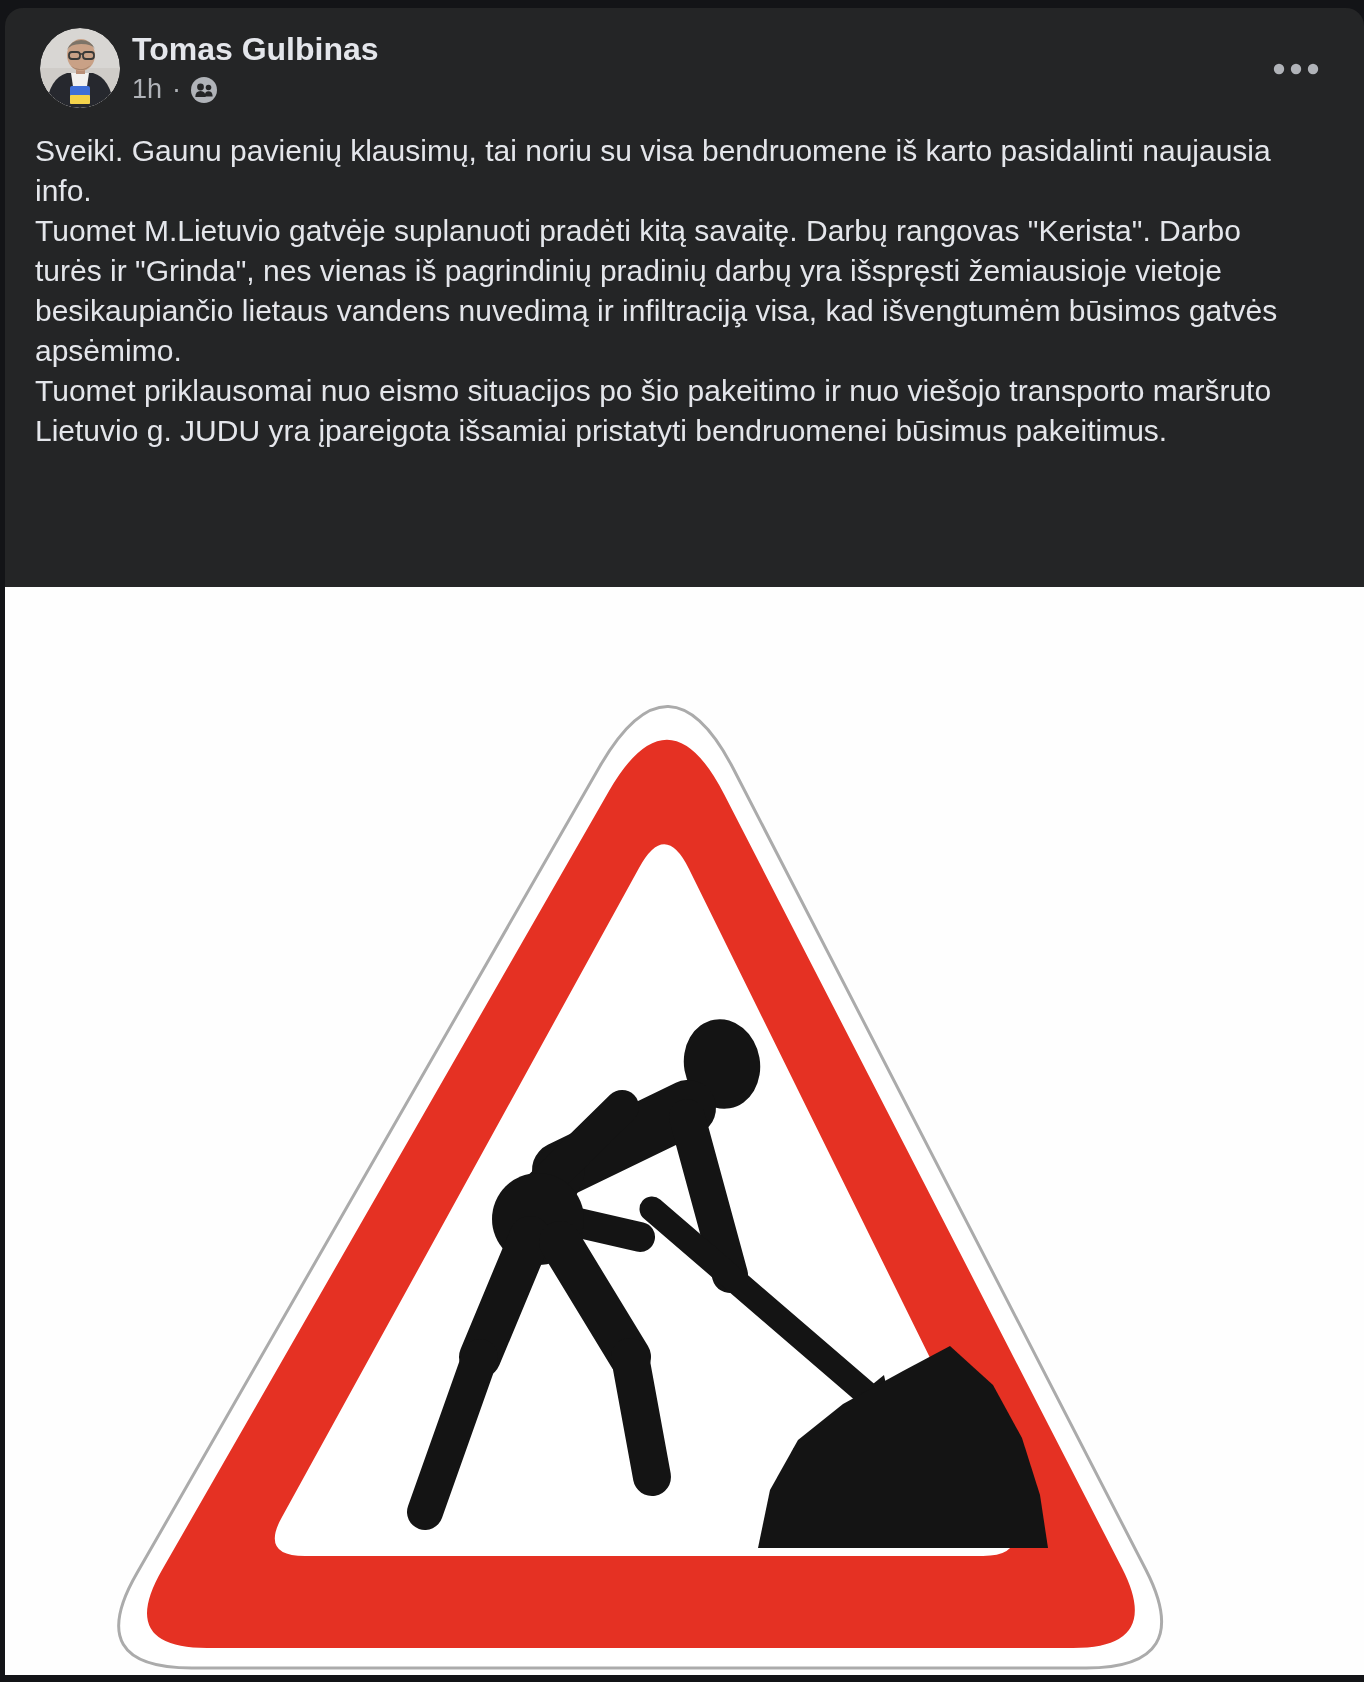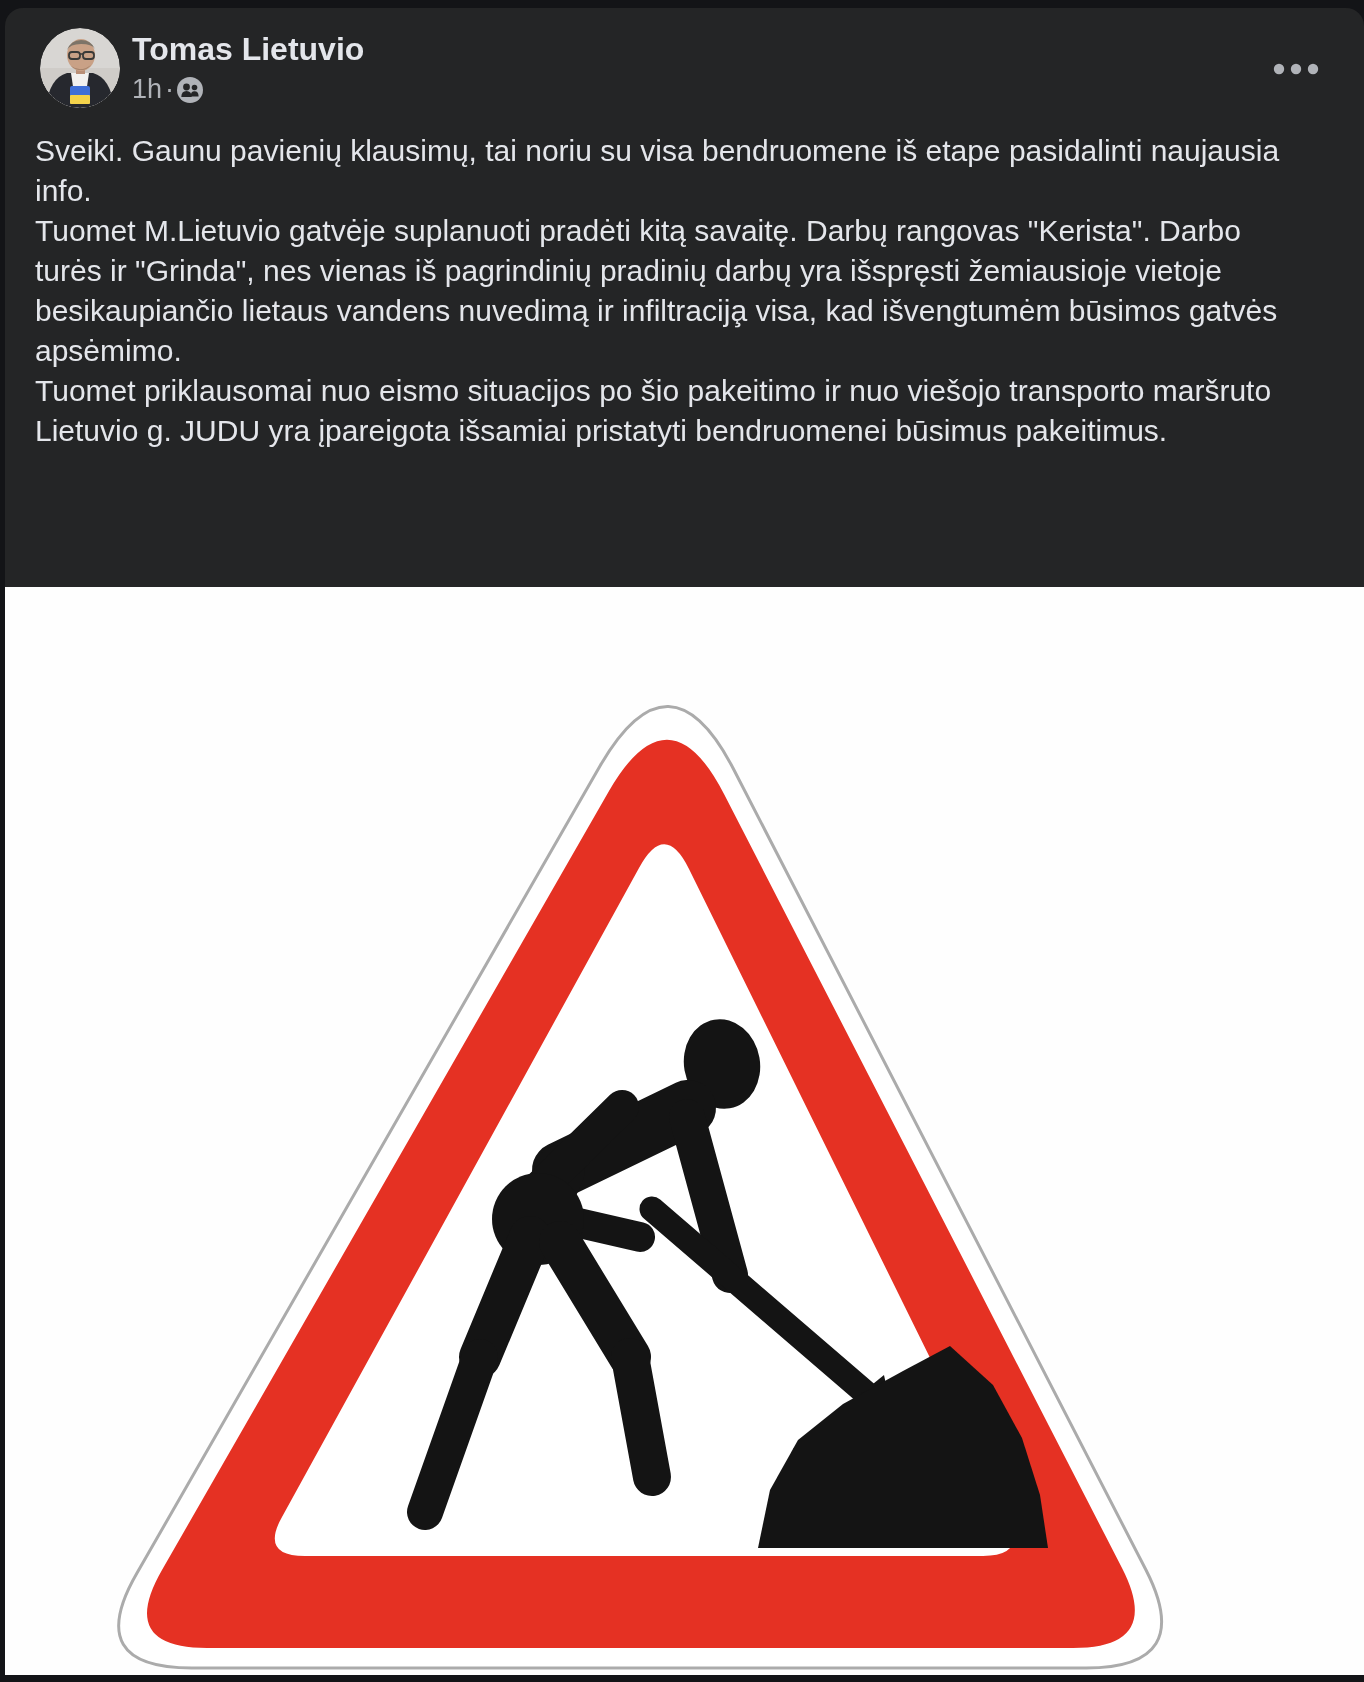--- a/index.html
+++ b/index.html
@@ -20,21 +20,21 @@
   .avatar{
     position:absolute;left:35px;top:20px;width:80px;height:80px;
     border-radius:50%;overflow:hidden;cursor:pointer;
   }
   .author-block{position:absolute;left:127px;top:22px;}
   .author-name{
     color:var(--text-primary,#e4e6eb);
     font-size:32px;font-weight:700;line-height:38px;cursor:pointer;
   }
   .meta-row{
-    display:flex;align-items:center;gap:1px;margin-top:6px;
+    display:flex;align-items:center;gap:8px;margin-top:6px;
     color:var(--text-secondary,#b0b3b8);font-size:27px;line-height:30px;
   }
   .meta-sep{margin:0 2px;}
   .privacy-icon{width:26px;height:26px;display:block;margin-top:2px;}
   .menu-btn{
     position:absolute;right:42px;top:44px;width:52px;height:34px;
     display:flex;align-items:center;justify-content:center;cursor:pointer;
   }
   
   .post-text{
@@ -81,21 +81,21 @@
           <path d="M27,22 Q31,12 41,12 Q51,12 55,21 Q52,16 41,16 Q30,16 27,22 Z" fill="#7d7468"></path>
           <path d="M31,38 Q41,45 51,37 Q47,42 41,42 Q35,42 31,38 Z" fill="#a07f68"></path>
           <rect x="29" y="24" width="11" height="7" rx="3" fill="none" stroke="#3a3a38" stroke-width="1.8"></rect>
           <rect x="43" y="24" width="11" height="7" rx="3" fill="none" stroke="#3a3a38" stroke-width="1.8"></rect>
           <line x1="40" y1="26" x2="43" y2="26" stroke="#3a3a38" stroke-width="1.5"></line>
         </g>
       </svg>
     </div>
 
     <div class="author-block">
-      <div class="author-name">Tomas Lietuvio</div>
+      <div class="author-name">Tomas Gulbinas</div>
       <div class="meta-row">
         <span>1h</span>
         <span class="meta-sep">·</span>
         <svg class="privacy-icon" viewBox="0 0 26 26">
           <defs>
               <clipPath id="pvclip">
                 <circle cx="13" cy="13" r="13"></circle>
               </clipPath>
             </defs>
           <circle cx="13" cy="13" r="13" fill="#b0b3b8"></circle>
@@ -112,21 +112,21 @@
     <div class="menu-btn">
       <svg width="46" height="12" viewBox="0 0 46 12">
         <circle cx="6" cy="6" r="5.2" fill="#b0b3b8"></circle>
         <circle cx="23" cy="6" r="5.2" fill="#b0b3b8"></circle>
         <circle cx="40" cy="6" r="5.2" fill="#b0b3b8"></circle>
       </svg>
     </div>
   </div>
 
   <div class="post-text">
-      <div class="post-line">Sveiki. Gaunu pavienių klausimų, tai noriu su visa bendruomene iš etape pasidalinti naujausia</div>
+      <div class="post-line">Sveiki. Gaunu pavienių klausimų, tai noriu su visa bendruomene iš karto pasidalinti naujausia</div>
       <div class="post-line">info.</div>
       <div class="post-line">Tuomet M.Lietuvio gatvėje suplanuoti pradėti kitą savaitę. Darbų rangovas "Kerista". Darbo</div>
       <div class="post-line">turės ir "Grinda", nes vienas iš pagrindinių pradinių darbų yra išspręsti žemiausioje vietoje</div>
       <div class="post-line">besikaupiančio lietaus vandens nuvedimą ir infiltracija̧ visa, kad išvengtumėm būsimos gatvės</div>
       <div class="post-line">apsėmimo.</div>
       <div class="post-line">Tuomet priklausomai nuo eismo situacijos po šio pakeitimo ir nuo viešojo transporto maršruto</div>
       <div class="post-line">Lietuvio g. JUDU yra įpareigota išsamiai pristatyti bendruomenei būsimus pakeitimus.</div>
     </div>
 
   <div class="photo">

